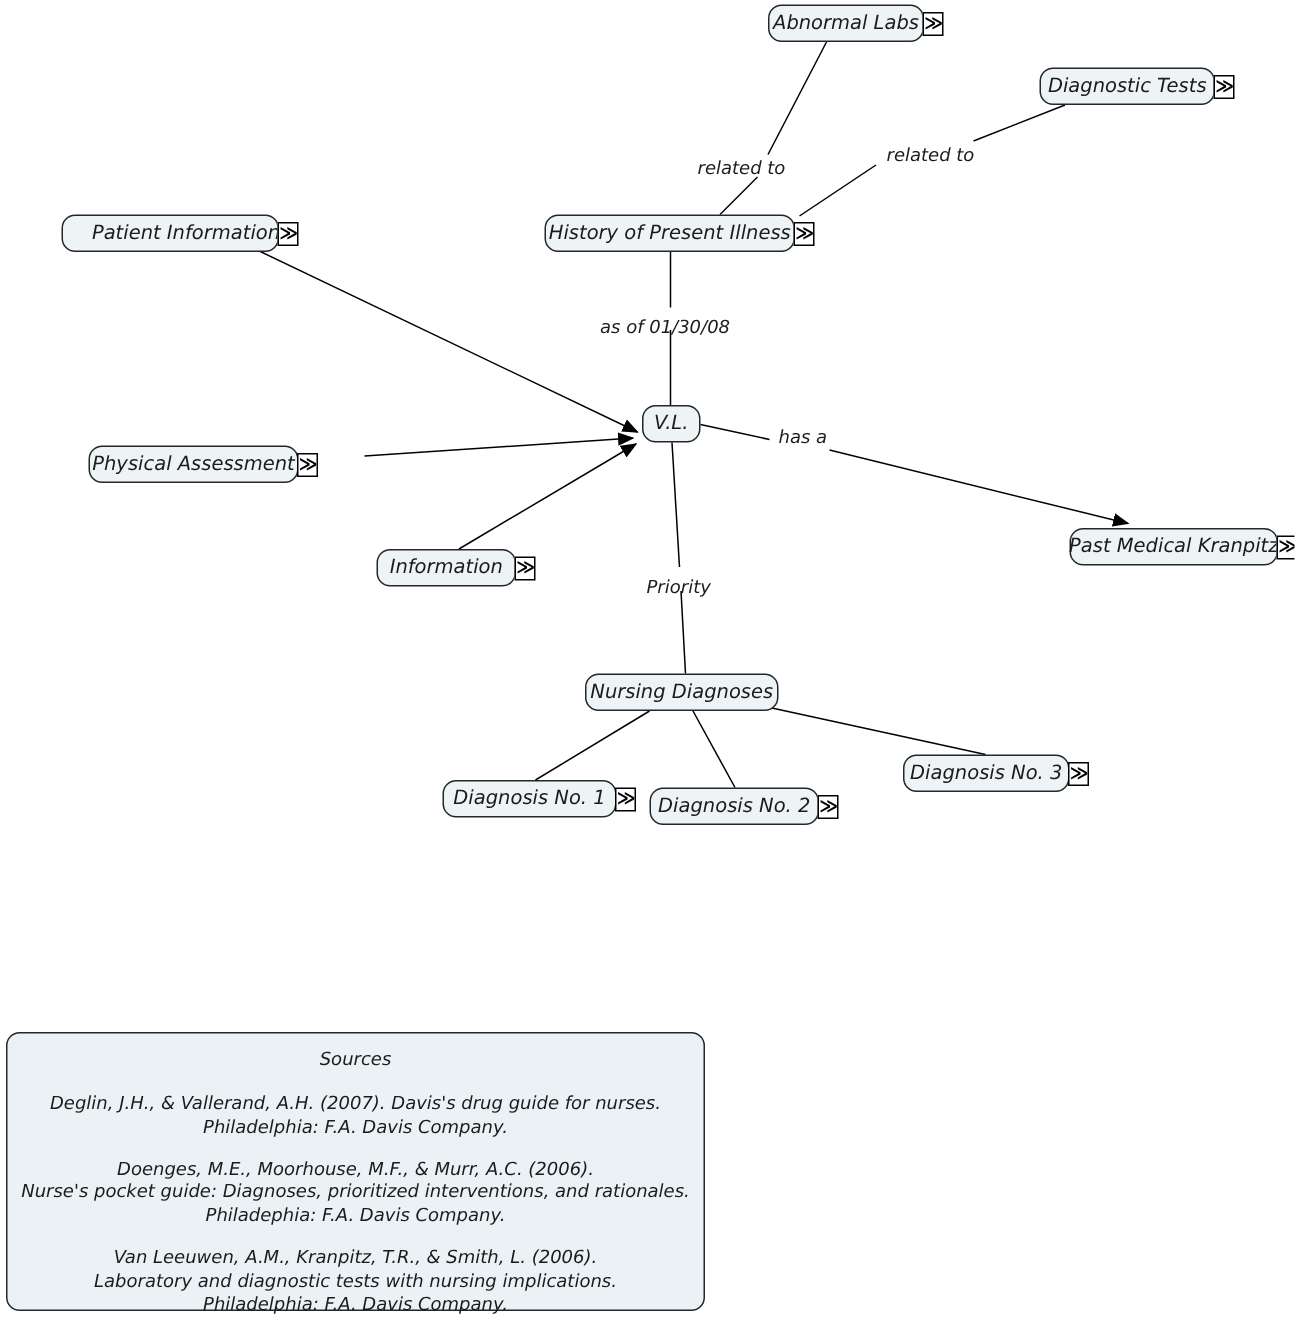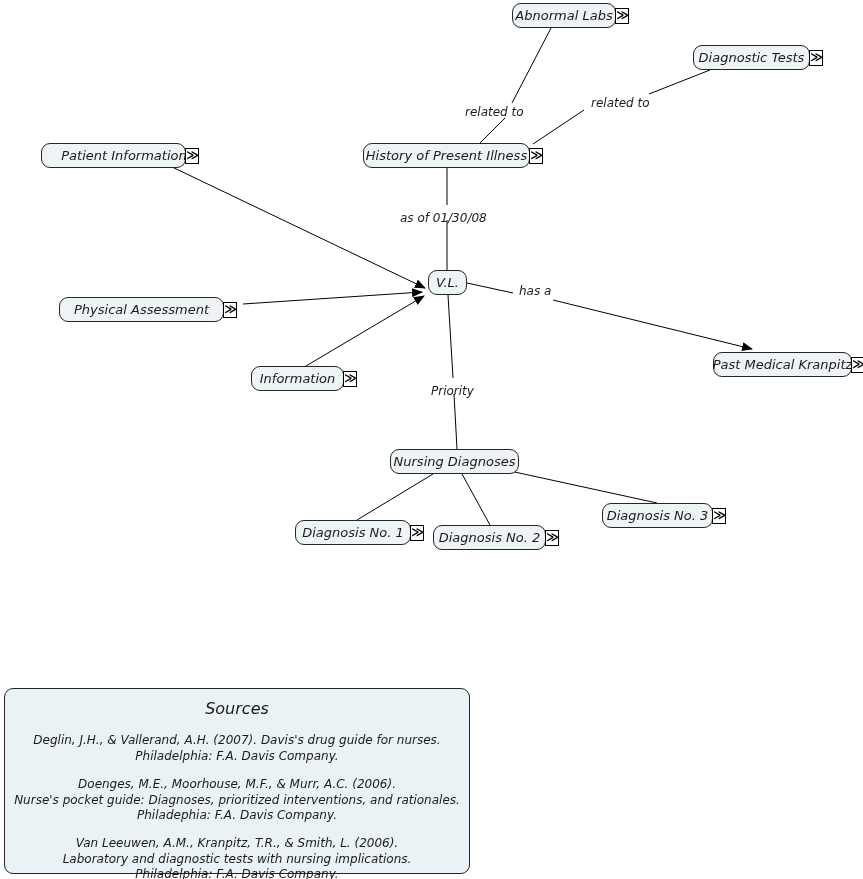--- a/index.html
+++ b/index.html
@@ -97,21 +97,21 @@
     border: 1px solid #20282c;
     border-radius: 9px;
     padding: 10px 8px 8px 8px;
     text-align: center;
     font-size: 12px;
     color: #1b1b1b;
     line-height: 1.28;
   }
   #sources-title {
     margin-bottom: 14px;
-    font-size: 16px;
+    font-size: 12px;
   }
   .source-entry {
     margin-bottom: 13px;
   }
   .source-entry:last-child { margin-bottom: 0; }
   .source-line { display: block; }
 </style>
 </head>
 <body>
 
@@ -175,21 +175,21 @@
     <span>History of Present Illness</span>
     <span class="badge">
         <span>≫</span>
       </span>
   </div>
 
   <div class="node plain" id="node-vl" style="left:428px; top:270px; width:39px;">
     <span>V.L.</span>
   </div>
 
-  <div class="node" id="node-physical-assessment" style="left:59px; top:297px; width:165px;">
+  <div class="node" id="node-physical-assessment" style="left:59px; top:297px; width:140px;">
     <span>Physical Assessment</span>
     <span class="badge">
         <span>≫</span>
       </span>
   </div>
 
   <div class="node" id="node-medications" style="left:251px; top:366px; width:93px;">
     <span>Information</span>
     <span class="badge">
         <span>≫</span>

